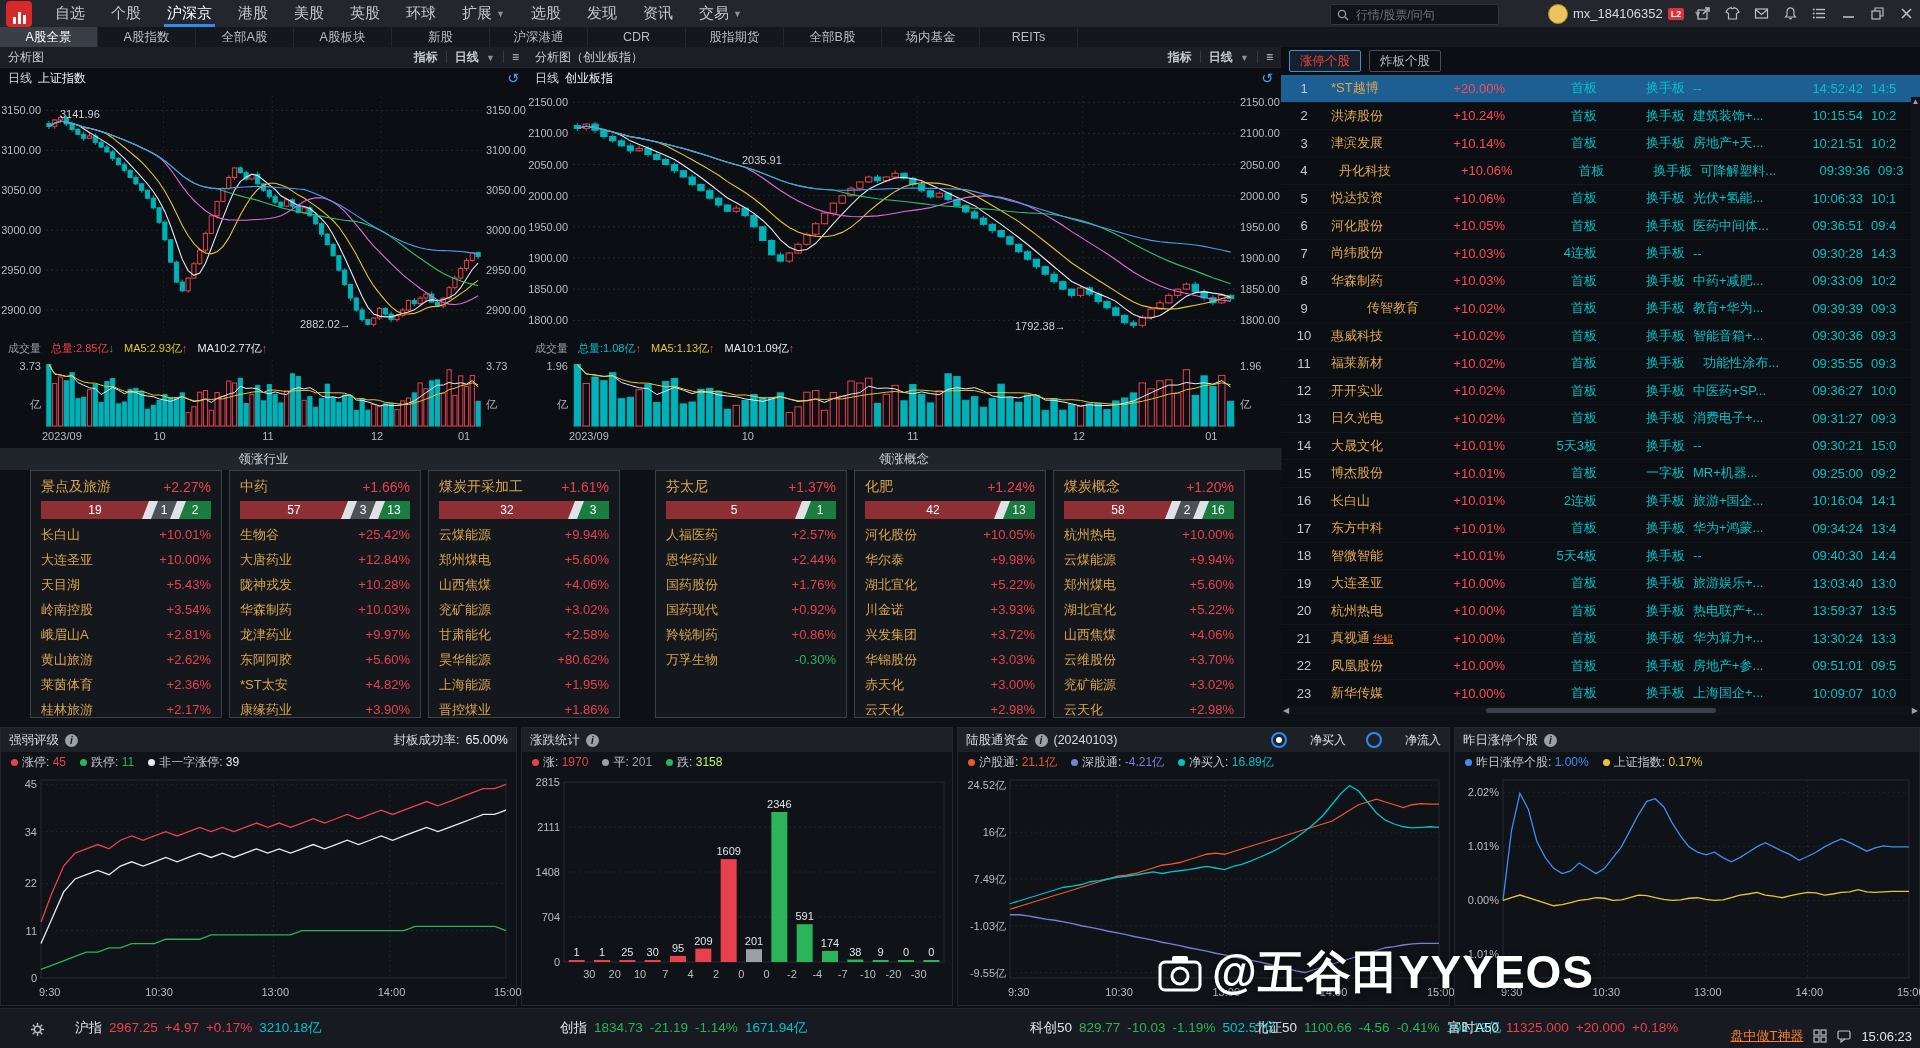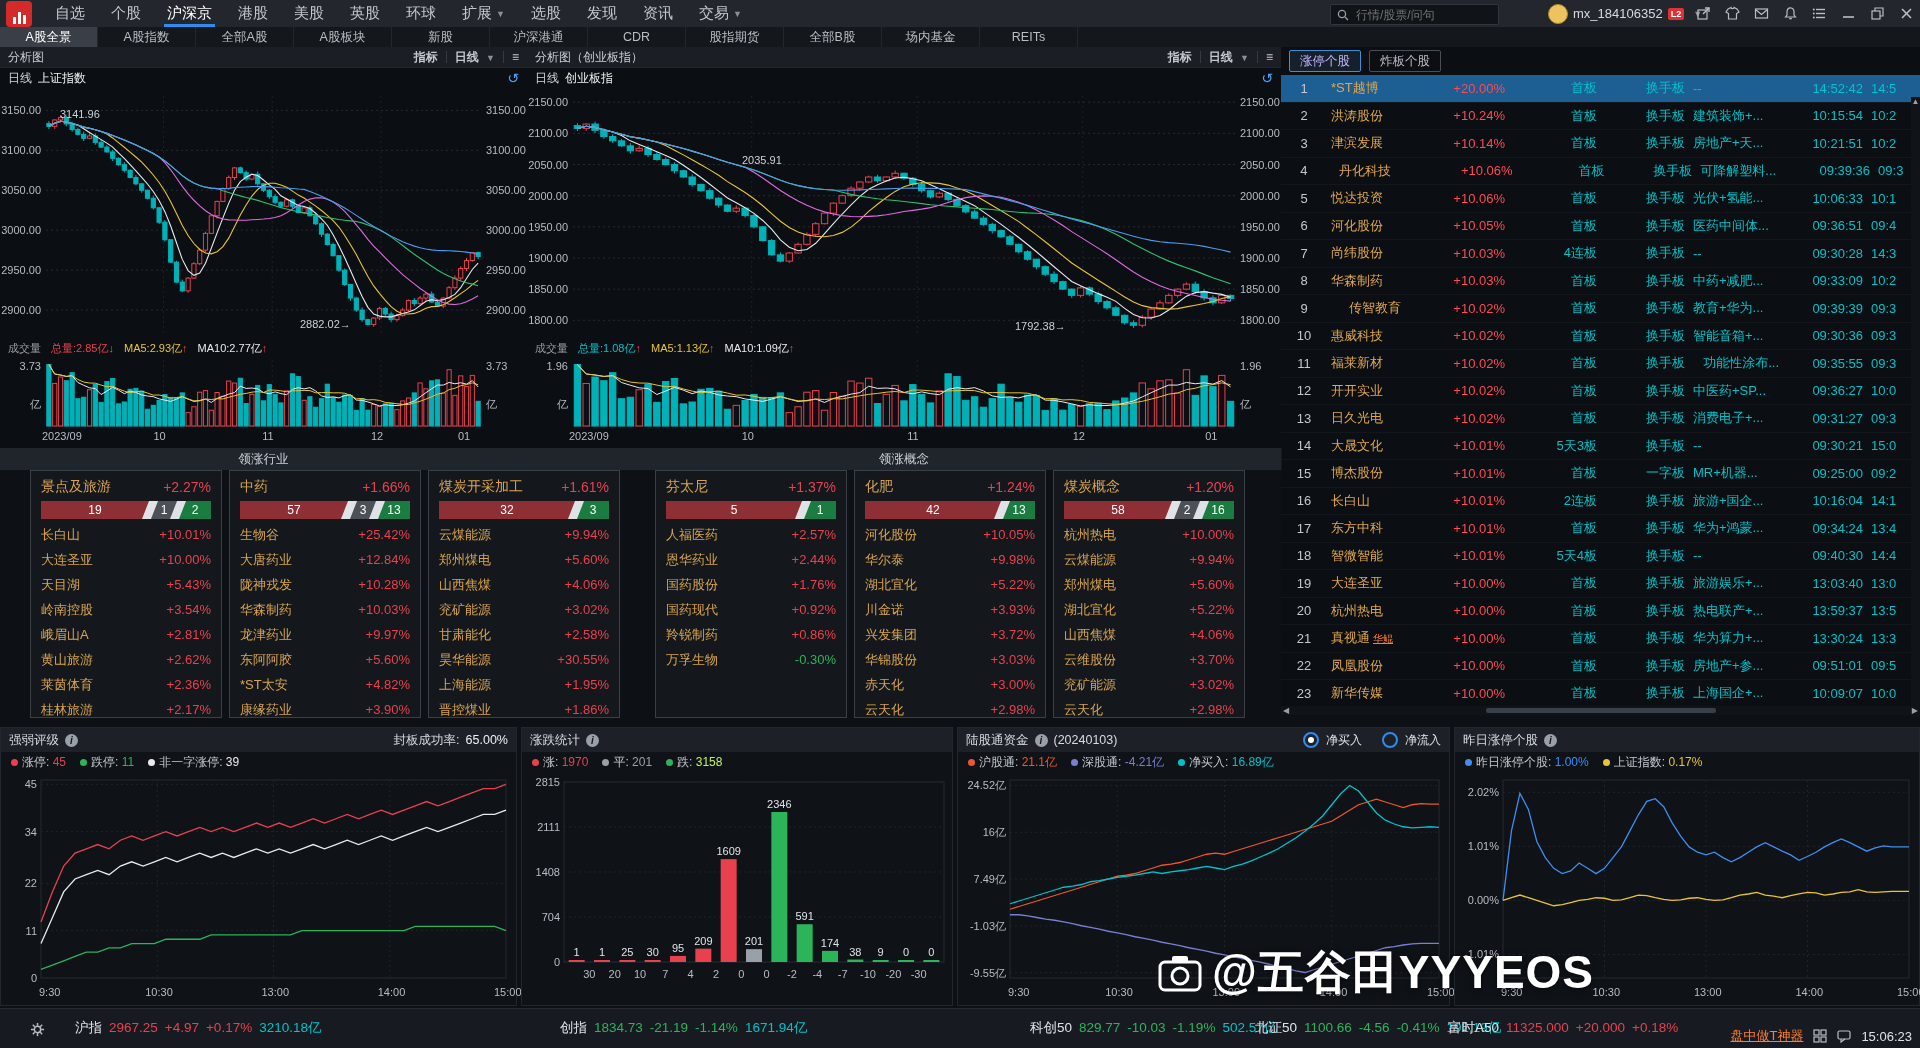--- a/index.html
+++ b/index.html
@@ -54,21 +54,21 @@
 .seg.gray{background:#4c5158;width:26px;clip-path:polygon(7px 0,100% 0,calc(100% - 7px) 100%,0 100%);margin-left:2px;}
 .seg.green{background:#1b7c41;width:32px;clip-path:polygon(7px 0,100% 0,100% 100%,0 100%);margin-left:2px;}
 .stock-row{height:25px;display:flex;justify-content:space-between;align-items:center;font-size:13px;}
 .stock-row .sn{color:#d9a44f;}
 .stock-row .sv{color:#e8414d;}
 .stock-row .sv.g{color:#2bb45a;}
 
 #panelR{left:1281px;top:47px;width:639px;height:668px;background:#0b0e12;}
 #rTabs{height:28px;display:flex;align-items:center;gap:8px;padding:0 8px;}
 .r-tab{height:18px;padding:1px 10px;font-size:12.5px;border-radius:2px;display:flex;align-items:center;}
-.r-tab.active{border:1px solid #3d8fd6;color:#c4b5fd;background:#16202a;}
+.r-tab.active{border:1px solid #3d8fd6;color:#ef4444;background:#16202a;}
 .r-tab.idle{border:1px solid #4a4f57;color:#b9bec5;}
 .t-row{display:flex;height:26.5px;align-items:center;border-bottom:1px solid #14171a;font-size:13px;}
 #rHead .t-row{height:22px;background:#171b21;color:#b7bdc5;font-size:12px;border-bottom:1px solid #22272e;}
 .t-cell{overflow:hidden;white-space:nowrap;box-sizing:border-box;padding:0 4px;}
 .t-row.sel{background:#1d5e93;}
 .c-num{color:#c3c8cf;text-align:center;}
 .c-name{color:#e0a74f;}
 .c-pct{color:#ff4a55;text-align:right;}
 .c-cyan{color:#00c2c9;text-align:right;}
 .c-reason{color:#00c2c9;text-align:left;}
@@ -76,21 +76,21 @@
 #rVScroll{position:absolute;right:0;top:50px;width:9px;height:620px;background:#101318;font-size:8px;color:#9aa0a8;text-align:center;}
 #rHScroll{position:absolute;left:0;bottom:0;width:639px;height:9px;background:#101318;display:flex;align-items:center;justify-content:space-between;font-size:8px;color:#9aa0a8;padding:0 2px;box-sizing:border-box;}
 #rHScroll .thumb{height:5px;width:230px;background:#3a4049;border-radius:2px;}
 
 .bpanel{top:727px;height:279px;background:#0f1217;border:1px solid #22272e;box-sizing:border-box;}
 .b-head{height:24px;background:#1d2127;display:flex;align-items:center;padding:0 8px;font-size:12.5px;color:#d8dce2;gap:6px;}
 .b-head .sp{flex:1;}
 .info{display:inline-flex;width:13px;height:13px;border-radius:50%;background:#9aa0a8;color:#14171c;font-size:10px;font-weight:bold;align-items:center;justify-content:center;font-style:italic;}
 .b-legend{height:20px;display:flex;align-items:center;gap:14px;padding:0 10px;font-size:12px;color:#c3c8cf;}
 .dot{display:inline-block;width:7px;height:7px;border-radius:50%;margin-right:4px;}
-.radio{display:inline-flex;align-items:center;gap:7px;font-size:12px;color:#dfe3e8;margin-left:14px;}
+.radio{display:inline-flex;align-items:center;gap:23px;font-size:12px;color:#dfe3e8;margin-left:14px;}
 .rc{width:12px;height:12px;border:2px solid #2d8cf0;border-radius:50%;display:inline-flex;align-items:center;justify-content:center;}
 .rc.on:after{content:"";width:6px;height:6px;border-radius:50%;background:#fff;}
 
 #statusbar{left:0;top:1008px;width:1920px;height:40px;background:#171b21;border-top:1px solid #262b32;font-size:13.5px;}
 .sb-item{position:absolute;top:10px;white-space:nowrap;}
 .sb-item span{margin-right:7px;}
 .sb-label{color:#dfe3e8;}
 .sb-amt{color:#00c2c9;}
 .up{color:#e8414d;}
 .down{color:#2bb45a;}
@@ -913,21 +913,21 @@
           <div class="t-cell c-name" style="width: 96px; text-align: left;">华森制药</div>
           <div class="t-cell c-pct" style="width: 86px; text-align: right;">+10.03%</div>
           <div class="t-cell c-cyan" style="width: 92px; text-align: right;">首板</div>
           <div class="t-cell c-cyan" style="width: 88px; text-align: right;">换手板</div>
           <div class="t-cell c-reason" style="width: 94px; text-align: left;">中药+减肥...</div>
           <div class="t-cell c-cyan" style="width: 84px; text-align: right;">09:33:09</div>
           <div class="t-cell c-cyan" style="width: 46px; text-align: left;">10:2</div>
         </div>
         <div class="t-row">
           <div class="t-cell c-num" style="width: 46px; text-align: center;">9</div>
-          <div class="t-cell c-name" style="width: 96px; text-align: center;">传智教育</div>
+          <div class="t-cell c-name" style="width: 96px; text-align: right;">传智教育</div>
           <div class="t-cell c-pct" style="width: 86px; text-align: right;">+10.02%</div>
           <div class="t-cell c-cyan" style="width: 92px; text-align: right;">首板</div>
           <div class="t-cell c-cyan" style="width: 88px; text-align: right;">换手板</div>
           <div class="t-cell c-reason" style="width: 94px; text-align: left;">教育+华为...</div>
           <div class="t-cell c-cyan" style="width: 84px; text-align: right;">09:39:39</div>
           <div class="t-cell c-cyan" style="width: 46px; text-align: left;">09:3</div>
         </div>
         <div class="t-row">
           <div class="t-cell c-num" style="width: 46px; text-align: center;">10</div>
           <div class="t-cell c-name" style="width: 96px; text-align: left;">惠威科技</div>
@@ -1191,21 +1191,21 @@
         <div class="stock-row">
           <span class="sn">兖矿能源</span>
           <span class="sv">+3.02%</span>
         </div>
         <div class="stock-row">
           <span class="sn">甘肃能化</span>
           <span class="sv">+2.58%</span>
         </div>
         <div class="stock-row">
           <span class="sn">昊华能源</span>
-          <span class="sv">+30.55%</span>
+          <span class="sv">+80.62%</span>
         </div>
         <div class="stock-row">
           <span class="sn">上海能源</span>
           <span class="sv">+1.95%</span>
         </div>
         <div class="stock-row">
           <span class="sn">晋控煤业</span>
           <span class="sv">+1.86%</span>
         </div>
       </div>

